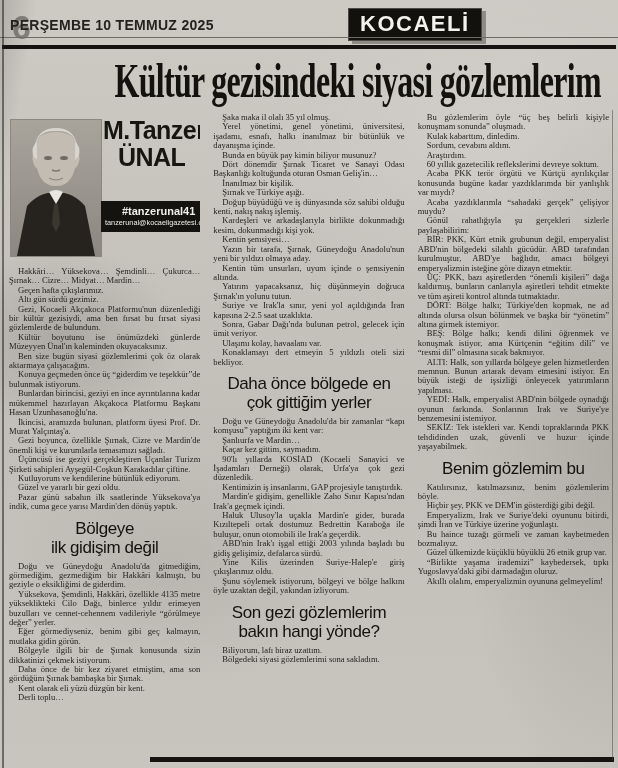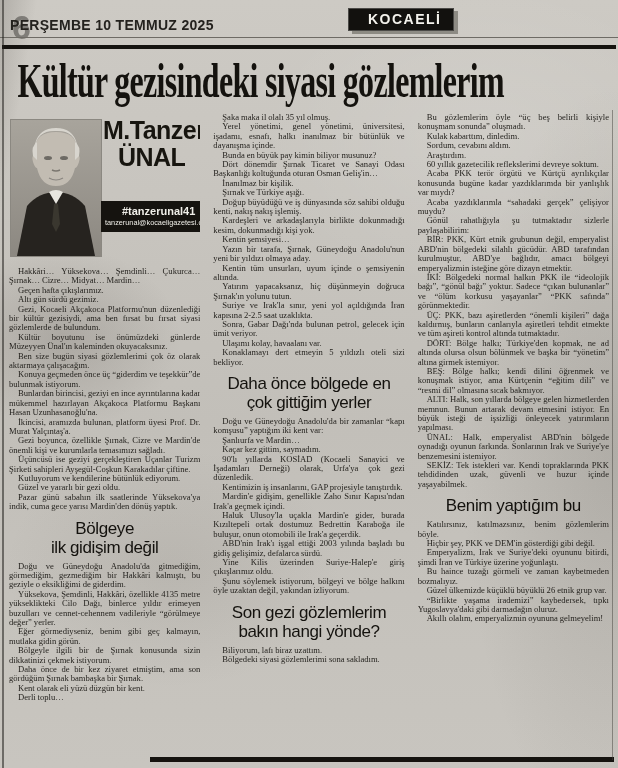--- a/index.html
+++ b/index.html
@@ -25,30 +25,30 @@
     position:absolute;left:12px;top:8px;font-weight:bold;font-size:34px;
     color:rgba(70,68,64,.55);font-family:"Liberation Sans",sans-serif;
   }
   .date{
     position:absolute;top:17px;left:10px;
     font-size:14px;font-weight:bold;letter-spacing:.3px;color:#24221e;
   }
   .masthead{
     position:absolute;top:8px;left:348px;
     background:#12110e;color:#f3f2ec;
-    font-size:14px;font-weight:bold;letter-spacing:1.5px;
-    padding:3px 12px 4px 20px;
+    font-size:22px;font-weight:bold;letter-spacing:1.5px;
+    padding:3px 12px 4px 12px;
     box-shadow:4px 3px 0 rgba(125,122,115,.8), inset 0 0 0 1px rgba(245,244,238,.25);
   }
   .rule-thin{position:absolute;top:37px;left:0;right:0;height:1px;background:#6e6b65;}
   .rule-thick{position:absolute;top:45px;left:2px;right:2px;height:4px;background:#15130f;}
 
   .headline-band{
     position:absolute;top:50px;left:0;right:0;height:60px;
-    display:flex;align-items:center;justify-content:flex-end;overflow:hidden;
+    display:flex;align-items:center;justify-content:flex-start;overflow:hidden;
   }
   .headline-band span{
     font-family:"Liberation Serif",serif;font-weight:bold;
     font-size:47px;white-space:nowrap;letter-spacing:-1px;color:#14120e;
     transform:scale(.68,1.04);
   }
 
   .columns{
     position:absolute;top:113px;left:9px;right:9px;bottom:8px;
     display:flex;gap:13px;
@@ -211,31 +211,30 @@
 
     <div class="col">
       <div>
           <p class="para">Bu gözlemlerim öyle “üç beş belirli kişiyle konuşmam sonunda” oluşmadı.</p>
           <p class="para">Kulak kabarttım, dinledim.</p>
           <p class="para">Sordum, cevabını aldım.</p>
           <p class="para">Araştırdım.</p>
           <p class="para">60 yıllık gazetecilik reflekslerimi devreye soktum.</p>
           <p class="para">Acaba PKK terör örgütü ve Kürtçü ayrılıkçılar konusunda bugüne kadar yazdıklarımda bir yanlışlık var mıydı?</p>
           <p class="para">Acaba yazdıklarımla “sahadaki gerçek” çelişiyor muydu?</p>
-          <p class="para">Gönül rahatlığıyla şu tutmaktadır sizlerle paylaşabilirim:</p>
+          <p class="para">Gönül rahatlığıyla şu gerçekleri sizlerle paylaşabilirim:</p>
           <p class="para">BİR: PKK, Kürt etnik grubunun değil, emperyalist ABD'nin bölgedeki silahlı gücüdür. ABD tarafından kurulmuştur, ABD'ye bağlıdır, amacı bölgeyi emperyalizmin isteğine göre dizayn etmektir.</p>
-          <p class="para">İKİ: Bölgedeki normal halkın PKK ile “ideolojik bağı”, “gönül bağı” yoktur. Sadece “çıkan bulunanlar” ve “ölüm korkusu yaşayanlar” “PKK safında” görünmektedir.</p>
           <p class="para">ÜÇ: PKK, bazı aşiretlerden “önemli kişileri” dağa kaldırmış, bunların canlarıyla aşiretleri tehdit etmekte ve tüm aşireti kontrol altında tutmaktadır.</p>
           <p class="para">DÖRT: Bölge halkı; Türkiye'den kopmak, ne ad altında olursa olsun bölünmek ve başka bir “yönetim” altına girmek istemiyor.</p>
           <p class="para">BEŞ: Bölge halkı; kendi dilini öğrenmek ve konuşmak istiyor, ama Kürtçenin “eğitim dili” ve “resmi dil” olmasına sıcak bakmıyor.</p>
           <p class="para">ALTI: Halk, son yıllarda bölgeye gelen hizmetlerden memnun. Bunun artarak devam etmesini istiyor. En büyük isteği de işsizliği önleyecek yatırımların yapılması.</p>
-          <p class="para">ÜNAL: Halk, emperyalist ABD'nin bölgede oynadığı oyunun farkında. Sonlarının Irak ve Suriye'ye benzemesini istemiyor.</p>
+          <p class="para">YEDİ: Halk, emperyalist ABD'nin bölgede oynadığı oyunun farkında. Sonlarının Irak ve Suriye'ye benzemesini istemiyor.</p>
           <p class="para">SEKİZ: Tek istekleri var. Kendi topraklarında PKK tehdidinden uzak, güvenli ve huzur içinde yaşayabilmek.</p>
         </div>
-      <div class="subhead">Benim yaptığım bu</div>
+      <div class="subhead">Benim gözlemim bu</div>
       <div>
           <p class="para">Katılırsınız, katılmazsınız, benim gözlemlerim böyle.</p>
           <p class="para">Hiçbir şey, PKK ve DEM'in gösterdiği gibi değil.</p>
           <p class="para">Emperyalizm, Irak ve Suriye'deki oyununu bitirdi, şimdi İran ve Türkiye üzerine yoğunlaştı.</p>
           <p class="para">Bu haince tuzağı görmeli ve zaman kaybetmeden bozmalıyız.</p>
           <p class="para">Güzel ülkemizde küçüklü büyüklü 26 etnik grup var.</p>
           <p class="para">“Birlikte yaşama irademizi” kaybedersek, tıpkı Yugoslavya'daki gibi darmadağın oluruz.</p>
           <p class="para">Akıllı olalım, emperyalizmin oyununa gelmeyelim!</p>
         </div>
     </div>

